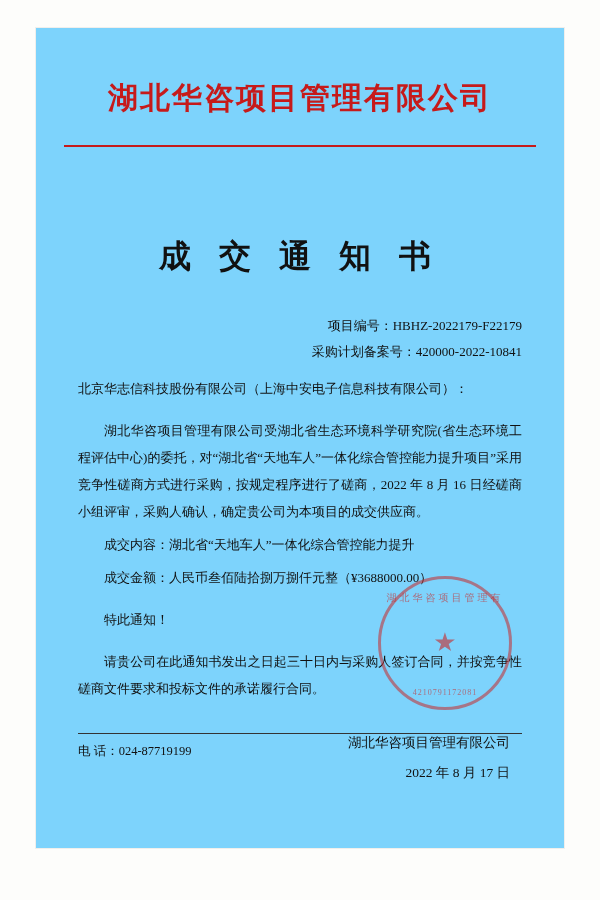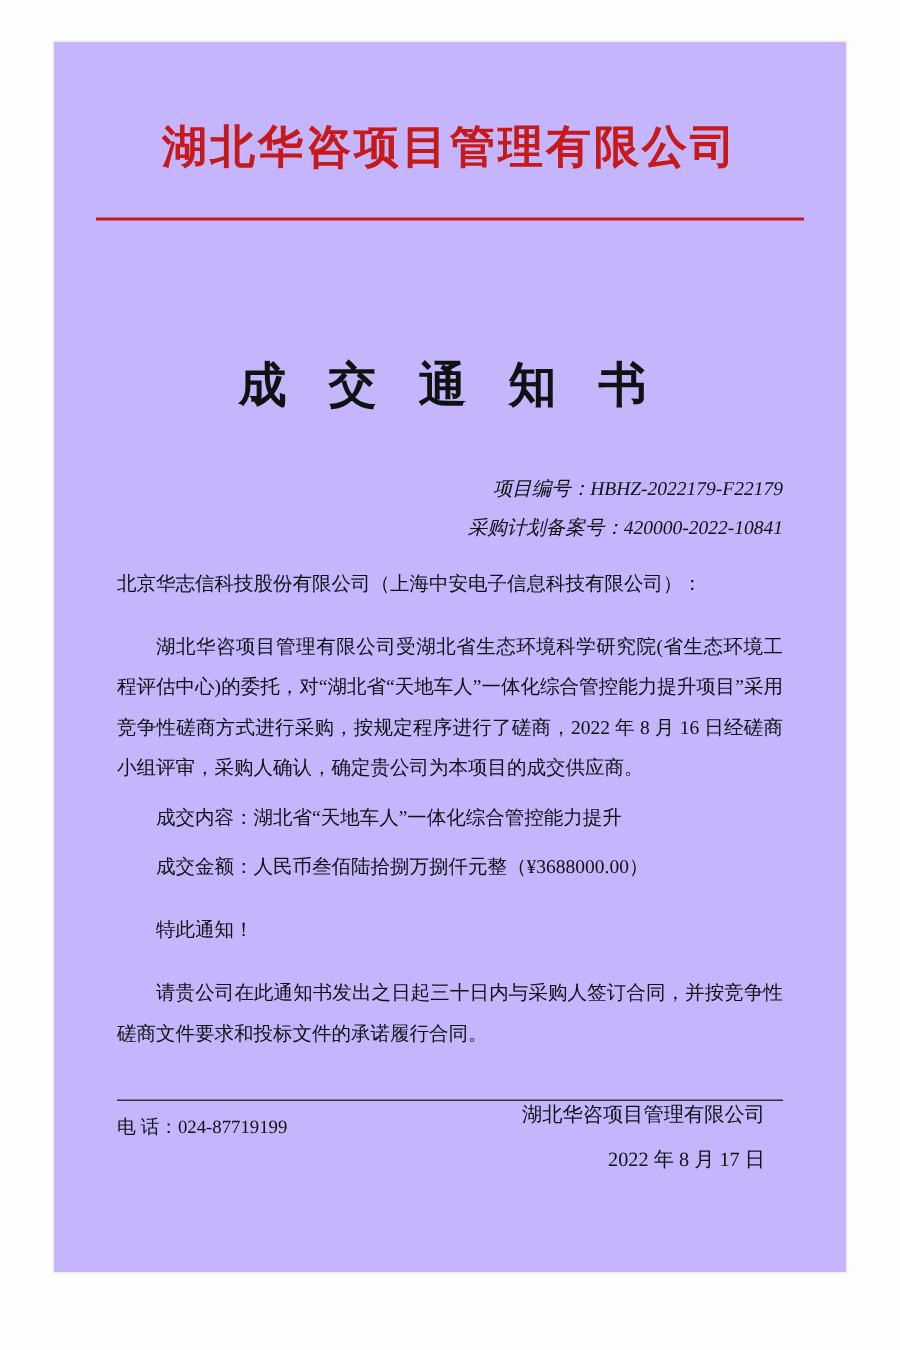--- a/index.html
+++ b/index.html
@@ -19,21 +19,21 @@
     width: 600px;
     height: 900px;
     background: #fdfdfb;
   }
   .paper {
     position: absolute;
     left: 36px;
     top: 28px;
     width: 528px;
     height: 820px;
-    background: #c4b5fd;
+    background: #7dd3fc;
     box-shadow: 0 0 0 1px #f0efec;
   }
   .letterhead {
     text-align: center;
     padding-top: 50px;
   }
   .company-title {
     color: #c61a1a;
     font-size: 30px;
     font-weight: bold;
@@ -52,21 +52,20 @@
     margin-top: 88px;
     color: #111;
   }
   .meta {
     margin-top: 34px;
     padding-right: 42px;
     text-align: right;
     font-size: 13px;
     line-height: 26px;
     color: #111;
-    font-style: italic;
   }
   .meta div {
     white-space: nowrap;
   }
   .body-area {
     margin-top: 10px;
     padding: 0 42px 0 42px;
     font-size: 13px;
     line-height: 27px;
     color: #111;
@@ -177,20 +176,25 @@
       <div class="para-tight">成交金额：人民币叁佰陆拾捌万捌仟元整（¥3688000.00）</div>
       <div class="para">特此通知！</div>
       <div class="para">请贵公司在此通知书发出之日起三十日内与采购人签订合同，并按竞争性磋商文件要求和投标文件的承诺履行合同。</div>
     </div>
 
     <div class="signature">
       <div>湖北华咨项目管理有限公司</div>
       <div class="sign-date">2022 年 8 月 17 日</div>
     </div>
 
+    <div class="seal">
+      <div class="seal-top">湖北华咨项目管理有</div>
+      <div class="star">★</div>
+      <div class="seal-bottom">4210791172081</div>
+    </div>
 
     <div class="footer">
       <div class="footer-rule"></div>
       <div class="footer-line">电  话：024-87719199</div>
     </div>
 
   </div>
 </div>
 
 </body></html>

